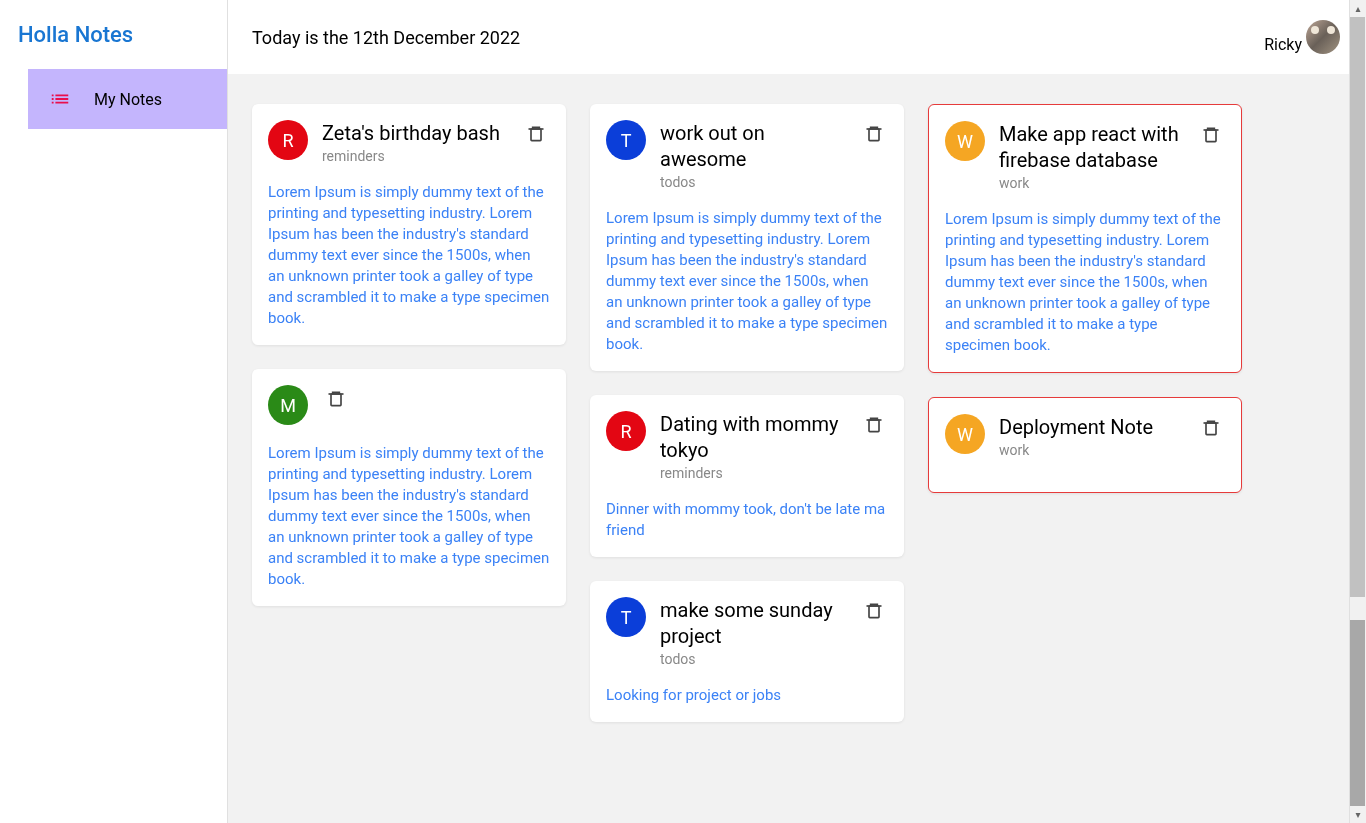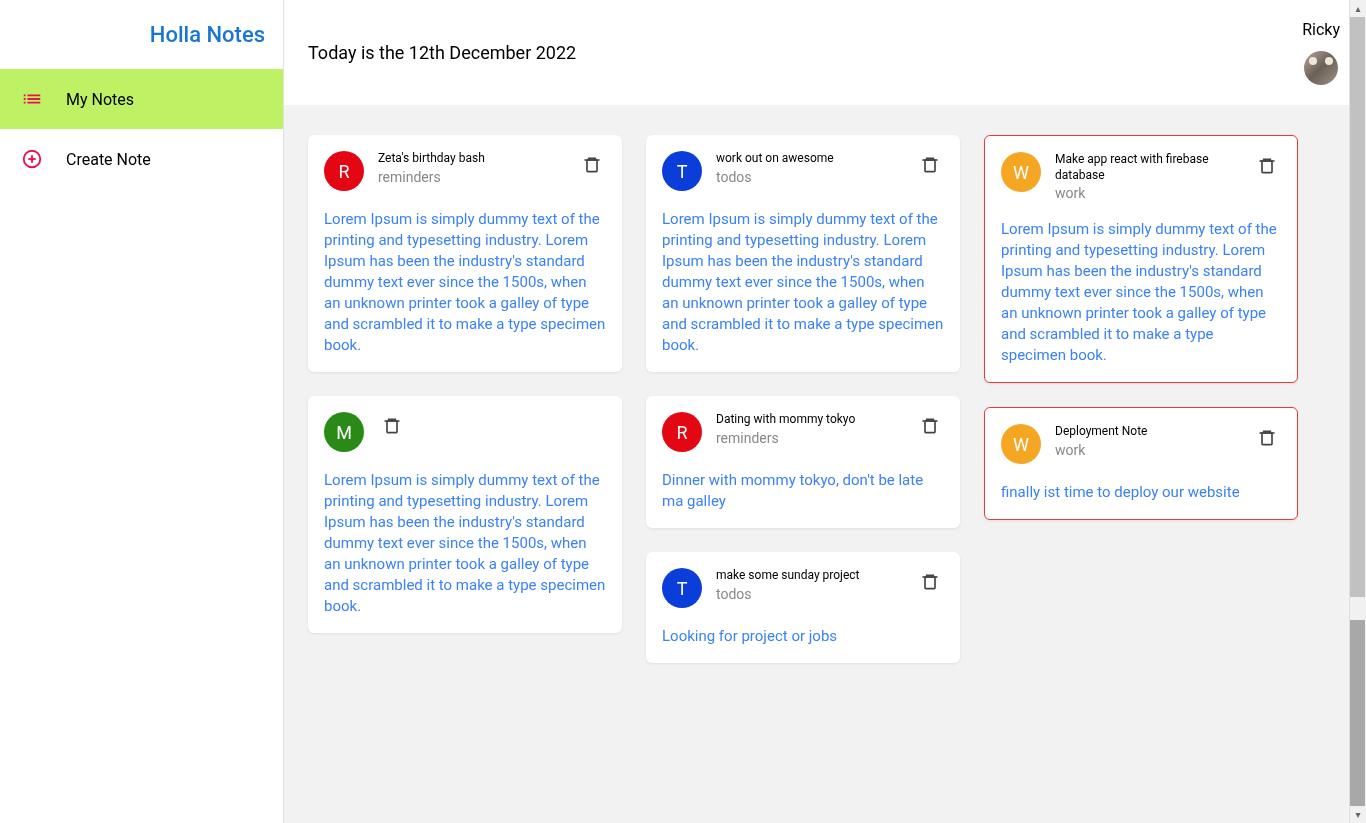--- a/index.html
+++ b/index.html
@@ -32,43 +32,42 @@
     .scrollbar-thumb {
       position: absolute;
       right: 1px;
       width: 15px;
       background: #c1c1c1;
       border-radius: 0;
     }
     .thumb1 { top: 17px; height: 580px; }
     .thumb2 { top: 620px; height: 186px; background: #a8a8a8;}
     .sidebar {
-      width: 284px;
+      width: 228px;
       background: #fff;
       height: 100%;
       border-right: 1px solid #e0e0e0;
       flex-shrink: 0;
-      text-align: right;
     }
     .logo {
       padding: 22px 18px;
       font-size: 22px;
       font-weight: 500;
       color: #1976D2;
     }
     .nav-item {
       display: flex;
       align-items: center;
       padding: 18px 20px;
       gap: 22px;
       cursor: pointer;
       font-size: 16px;
       color: #000;
     }
-    .nav-item.active { background: #bef264; }
+    .nav-item.active { background: #c4b5fd; margin-left: 28px; }
     .icon-holder {
       width: 24px;
       height: 24px;
       display: flex;
       align-items: center;
       justify-content: center;
       color: #e90e4c;
     }
     .main {
       flex: 1;
@@ -83,23 +82,22 @@
       display: flex;
       justify-content: space-between;
       align-items: center;
     }
     .date {
       font-size: 18px;
       color: #000;
     }
     .user-section {
       display: flex;
-      align-items: center;
-      gap: 12px;
-      flex-direction: column;
+      align-items: flex-end;
+      gap: 4px;
     }
     .user-name { font-size: 16px; }
     .avatar {
       width: 34px;
       height: 34px;
       border-radius: 50%;
       background: linear-gradient(135deg, #bfa898 0%, #696058 50%, #a29482 100%);
       position: relative;
       overflow: hidden;
     }
@@ -152,21 +150,21 @@
       color: #fff;
       font-size: 18px;
       flex-shrink: 0;
     }
     .badge.R { background: #e30613; }
     .badge.T { background: #0b3ed9; }
     .badge.M { background: #2a8a17; }
     .badge.W { background: #f5a623; }
     .title-block { flex: 1; }
     .card-title {
-      font-size: 12px;
+      font-size: 20px;
       color: #000;
       margin-bottom: 2px;
       line-height: 1.3;
     }
     .card-cat {
       font-size: 14px;
       color: #888;
     }
     .delete-btn {
       cursor: pointer;
@@ -186,30 +184,20 @@
 <div class="sidebar">
   <div class="logo">Holla Notes</div>
   <div class="nav-item active">
     <span class="icon-holder">
       <svg width="22" height="22" viewBox="0 0 24 24" fill="currentColor">
           <path d="M3 13h2v-2H3v2zm0 4h2v-2H3v2zm0-8h2V7H3v2zm4 4h14v-2H7v2zm0 4h14v-2H7v2zM7 7v2h14V7H7z"></path>
         </svg>
     </span>
     <span>My Notes</span>
   </div>
-  <div class="nav-item">
-    <span class="icon-holder">
-      <svg width="22" height="22" viewBox="0 0 24 24" fill="none" stroke="currentColor" stroke-width="2">
-          <circle cx="12" cy="12" r="9"></circle>
-          <line x1="12" y1="8" x2="12" y2="16"></line>
-          <line x1="8" y1="12" x2="16" y2="12"></line>
-        </svg>
-    </span>
-    <span>Create Note</span>
-  </div>
 </div>
 
 <div class="main">
   <div class="header">
     <div class="date">Today is the 12th December 2022</div>
     <div class="user-section">
       <span class="user-name">Ricky</span>
       <div class="avatar"></div>
     </div>
   </div>
@@ -278,21 +266,21 @@
               <div class="card-cat">reminders</div>
             </div>
             <div class="delete-btn">
               <svg width="20" height="20" viewBox="0 0 24 24" fill="none" stroke="currentColor" stroke-width="2">
                   <path d="M3 6h18"></path>
                   <path d="M8 6V4h8v2"></path>
                   <rect x="6" y="6" width="12" height="14" rx="1"></rect>
                 </svg>
             </div>
           </div>
-          <div class="card-body">Dinner with mommy tokyo, don't be late ma galley</div>
+          <div class="card-body">Dinner with mommy took, don't be late ma friend</div>
         </div>
 
         <div class="card">
           <div class="card-header">
             <div class="badge T">T</div>
             <div class="title-block">
               <div class="card-title">make some sunday project</div>
               <div class="card-cat">todos</div>
             </div>
             <div class="delete-btn">
@@ -334,21 +322,20 @@
               <div class="card-cat">work</div>
             </div>
             <div class="delete-btn">
               <svg width="20" height="20" viewBox="0 0 24 24" fill="none" stroke="currentColor" stroke-width="2">
                   <path d="M3 6h18"></path>
                   <path d="M8 6V4h8v2"></path>
                   <rect x="6" y="6" width="12" height="14" rx="1"></rect>
                 </svg>
             </div>
           </div>
-          <div class="card-body">finally ist time to deploy our website</div>
         </div>
       </div>
 
     </div>
   </div>
 </div>
 
 <div class="scrollbar-track">
   <div class="up">▴</div>
   <div class="scrollbar-thumb thumb1"></div>

